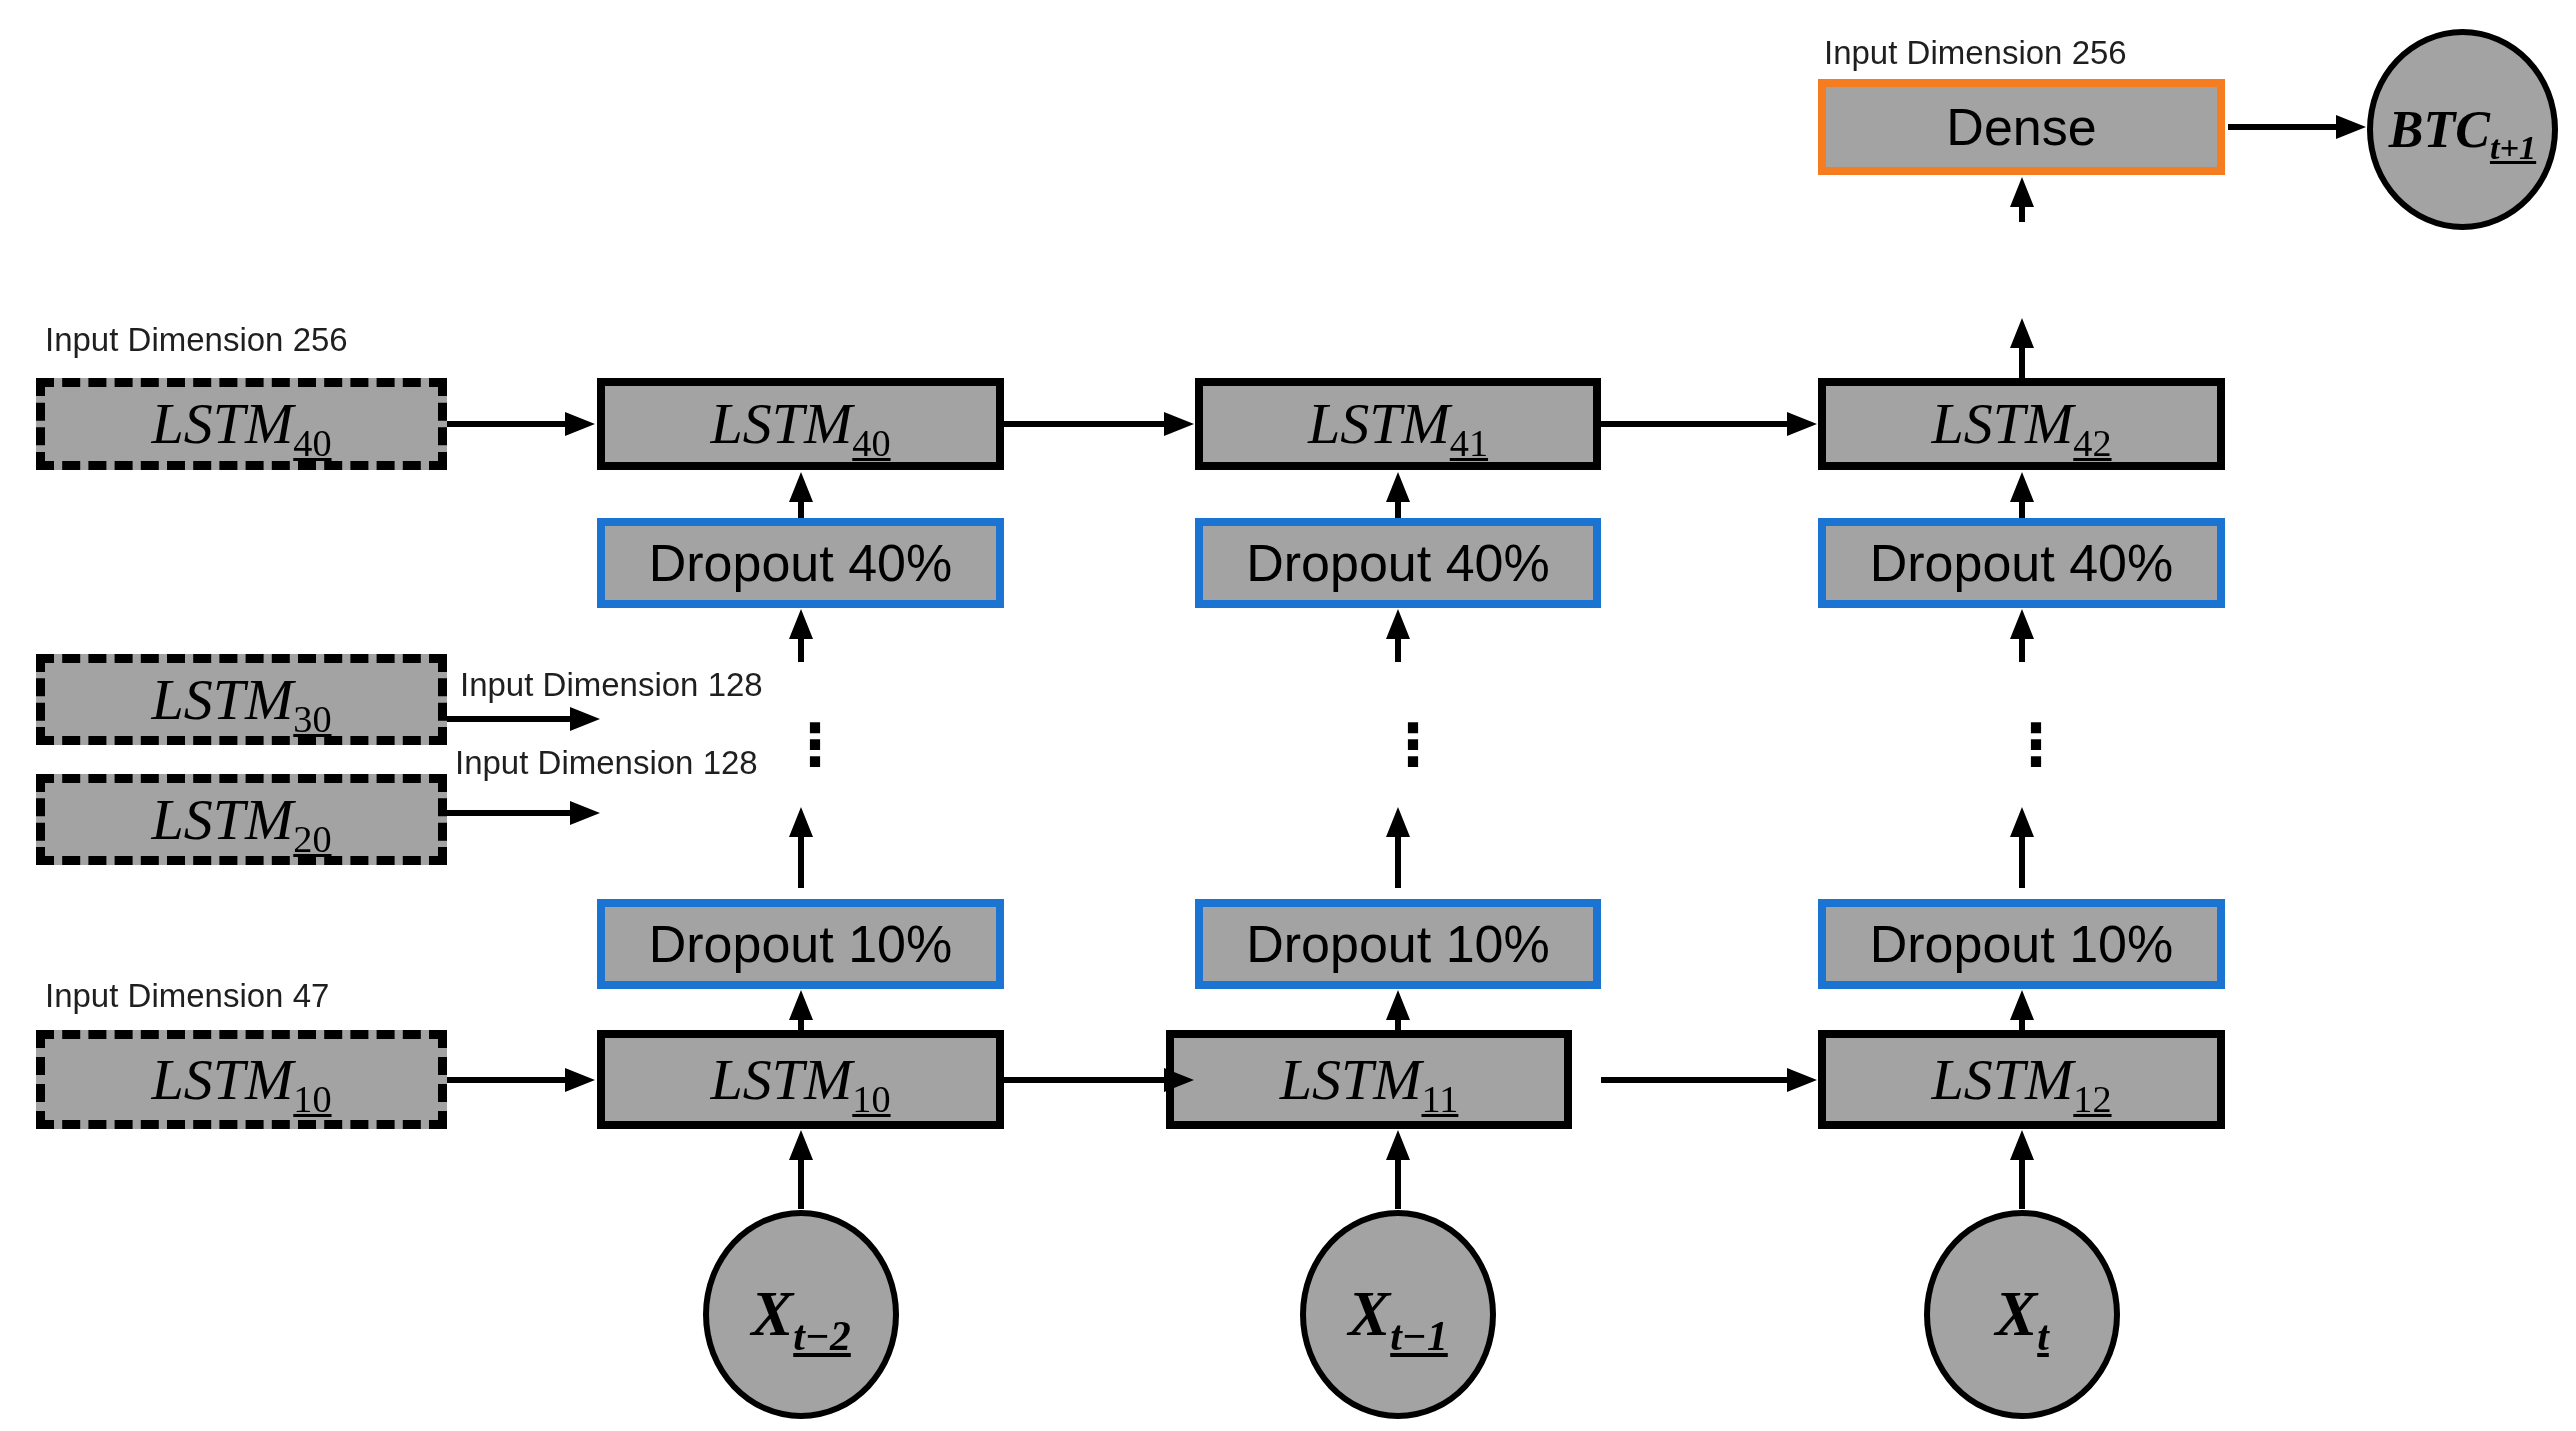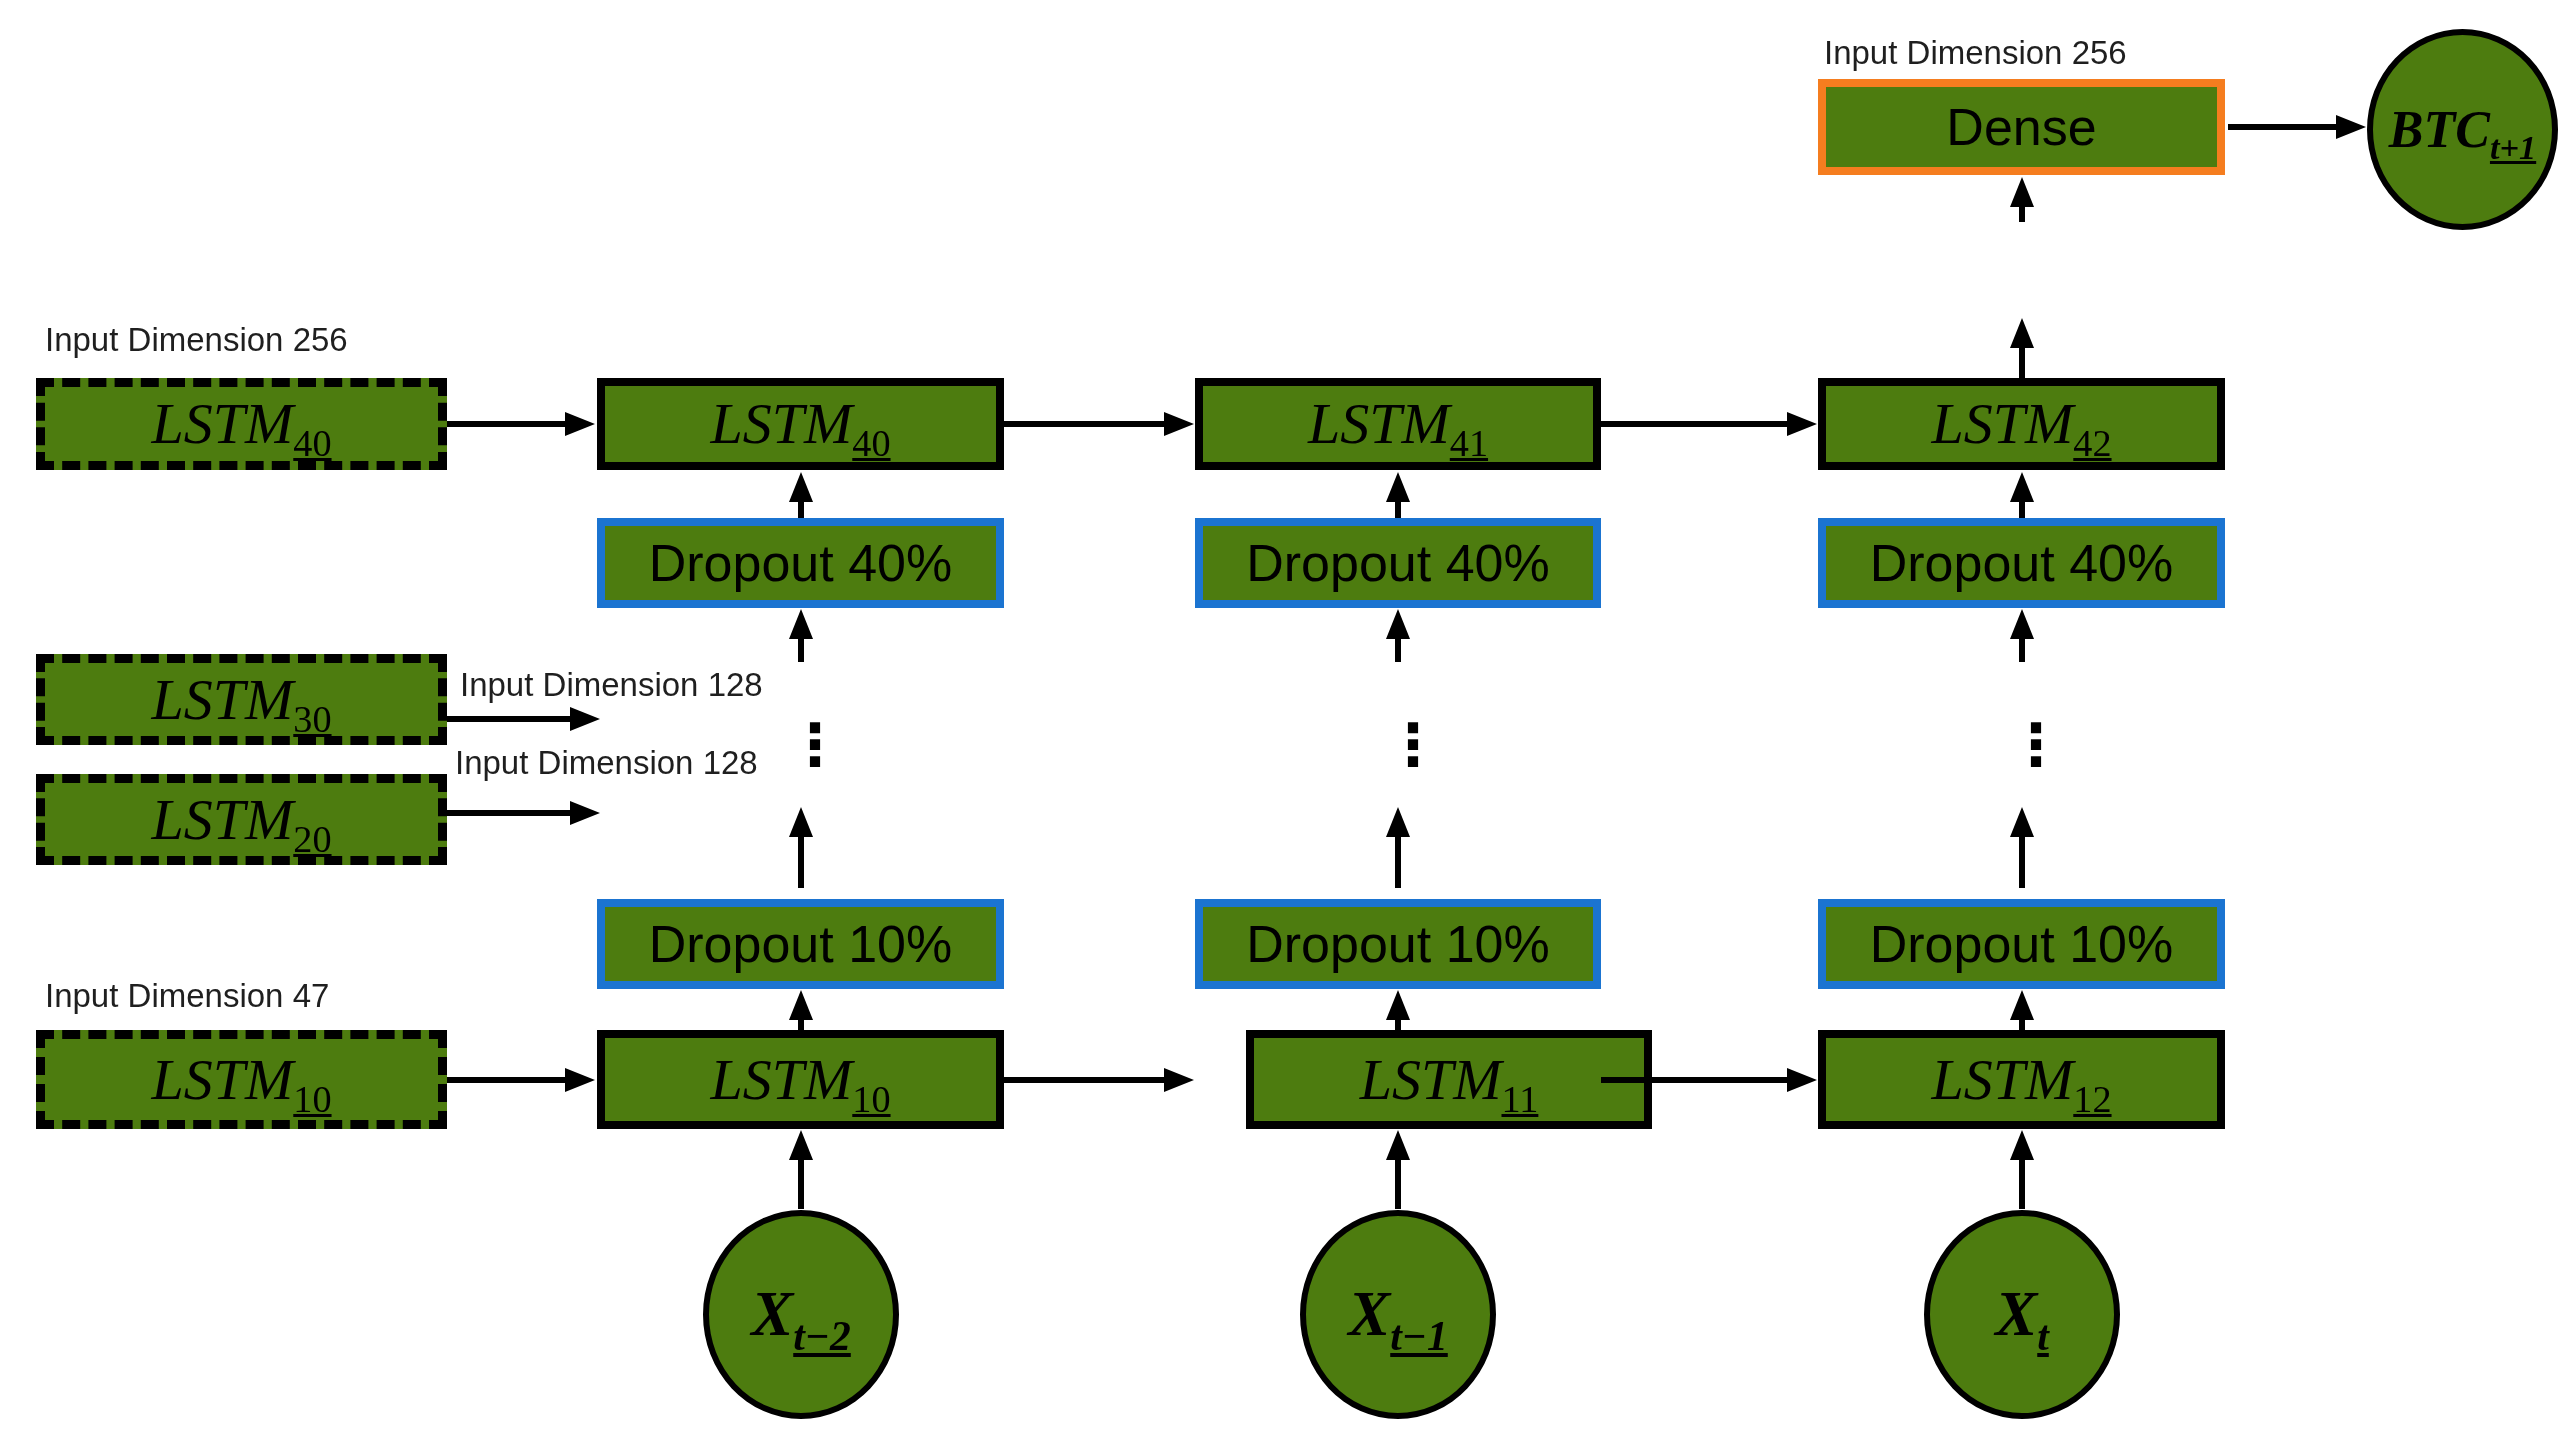--- a/index.html
+++ b/index.html
@@ -1,18 +1,18 @@
 <!DOCTYPE html>
 <html style="--blue: #1B74D1; --orange: #F57D1F; --black: #000000; --label: #1F1F1F; --background: #FFFFFF;font-size:11.5px"><head>
 <meta charset="utf-8">
 <style>
   html,body{margin:0;padding:0;background:#fff;}
   #canvas{position:relative;width:2576px;height:1431px;background:#fff;overflow:hidden;
           font-family:"Liberation Sans","DejaVu Sans",sans-serif;}
-  .box{position:absolute;box-sizing:border-box;background:#4d7c0f;display:flex;
+  .box{position:absolute;box-sizing:border-box;background:#a3a3a3;display:flex;
        align-items:center;justify-content:center;text-align:center;}
   .solid{border:8.6px solid #000;}
   .dashed{border:9.3px dashed #000;}
   .blue{border:8px solid var(--blue,#1B74D1);}
   .orange{border:8.6px solid var(--orange,#F57D1F);}
   .circle{border:6.5px solid #000;border-radius:50%;}
   .m{font-family:"Liberation Serif","DejaVu Serif",serif;font-style:italic;
      font-size:58px;color:#000;line-height:1;white-space:nowrap;}
   .m sub{font-style:normal;font-size:0.66em;line-height:0;vertical-align:-0.35em;text-decoration:underline;}
   .bi{font-weight:bold;}
@@ -74,21 +74,21 @@
   <div class="box solid" style="left:1195px;top:378px;width:406px;height:92px;">
     <span class="m"><span>LSTM</span><sub>41</sub></span>
   </div>
   <div class="box blue" style="left:1195px;top:518px;width:406px;height:90px;">
     <span class="plain">Dropout 40%</span>
   </div>
   <div class="dots" style="left:1384px;top:716px;">⋮</div>
   <div class="box blue" style="left:1195px;top:899px;width:406px;height:90px;">
     <span class="plain">Dropout 10%</span>
   </div>
-  <div class="box solid" style="left:1246px;top:1030px;width:406px;height:99px;">
+  <div class="box solid" style="left:1166px;top:1030px;width:406px;height:99px;">
     <span class="m"><span>LSTM</span><sub>11</sub></span>
   </div>
   <div class="box circle" style="left:1300px;top:1210px;width:196px;height:209px;">
     <span class="m bi" style="font-size:63px;"><span>X</span><sub>t−1</sub></span>
   </div>
 
   <div class="box solid" style="left:1818px;top:378px;width:407px;height:92px;">
     <span class="m"><span>LSTM</span><sub>42</sub></span>
   </div>
   <div class="box blue" style="left:1818px;top:518px;width:407px;height:90px;">

